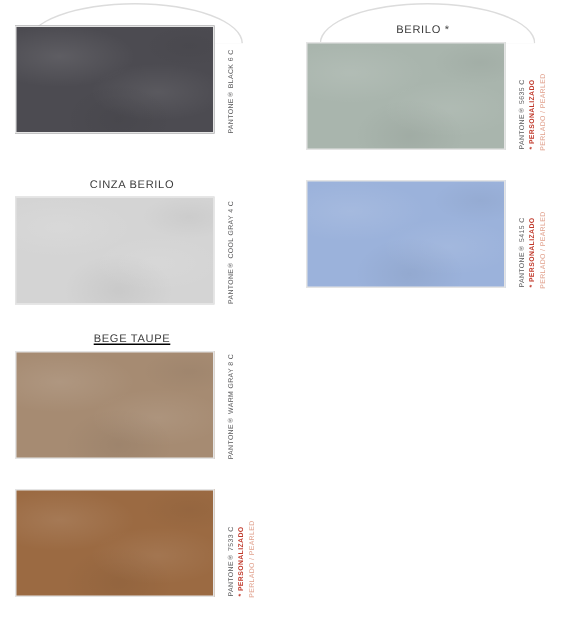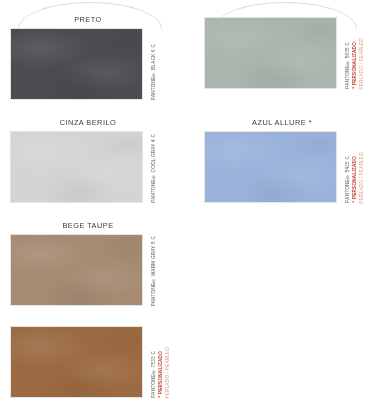--- a/index.html
+++ b/index.html
@@ -126,38 +126,37 @@
 </head>
 <body>
 
 <div id="sheet">
 
   <div class="arc left"></div>
   <div class="arc right"></div>
 
   <div class="column col-left" id="col-left">
       <div class="swatch-block" style="top: 14px;">
-        <div class="swatch-title">PRETO</div>
         <div class="swatch-row">
           <div class="swatch-chip" style="background-color: rgb(76, 75, 81);"></div>
           <div class="code-stack">
             <div class="code-line pantone">PANTONE® BLACK 6 C</div>
           </div>
         </div>
       </div>
       <div class="swatch-block" style="top: 117px;">
         <div class="swatch-title">CINZA BERILO</div>
         <div class="swatch-row">
           <div class="swatch-chip" style="background-color: rgb(212, 212, 212);"></div>
           <div class="code-stack">
             <div class="code-line pantone">PANTONE® COOL GRAY 4 C</div>
           </div>
         </div>
       </div>
-      <div class="swatch-block" style="top: 220px;">
+      <div class="swatch-block" style="top: 220px; text-decoration: underline;">
         <div class="swatch-title">BEGE TAUPE</div>
         <div class="swatch-row">
           <div class="swatch-chip" style="background-color: rgb(166, 139, 114);"></div>
           <div class="code-stack">
             <div class="code-line pantone">PANTONE® WARM GRAY 8 C</div>
           </div>
         </div>
       </div>
       <div class="swatch-block" style="top: 323px;">
         <div class="swatch-row">
@@ -165,31 +164,31 @@
           <div class="code-stack">
             <div class="code-line pantone">PANTONE® 7533 C</div>
             <div class="code-line custom">* PERSONALIZADO</div>
             <div class="code-line pearl">PERLADO / PEARLED</div>
           </div>
         </div>
       </div>
     </div>
   <div class="column col-right" id="col-right">
       <div class="swatch-block" style="top: 14px;">
+        <div class="swatch-title">BERILO *</div>
         <div class="swatch-row">
           <div class="swatch-chip" style="background-color: rgb(169, 181, 173);"></div>
           <div class="code-stack">
             <div class="code-line pantone">PANTONE® 5635 C</div>
             <div class="code-line custom">* PERSONALIZADO</div>
             <div class="code-line pearl">PERLADO / PEARLED</div>
           </div>
         </div>
       </div>
       <div class="swatch-block" style="top: 117px;">
-        <div class="swatch-title">AZUL ALLURE *</div>
         <div class="swatch-row">
           <div class="swatch-chip" style="background-color: rgb(155, 178, 219);"></div>
           <div class="code-stack">
             <div class="code-line pantone">PANTONE® 5415 C</div>
             <div class="code-line custom">* PERSONALIZADO</div>
             <div class="code-line pearl">PERLADO / PEARLED</div>
           </div>
         </div>
       </div>
     </div>

